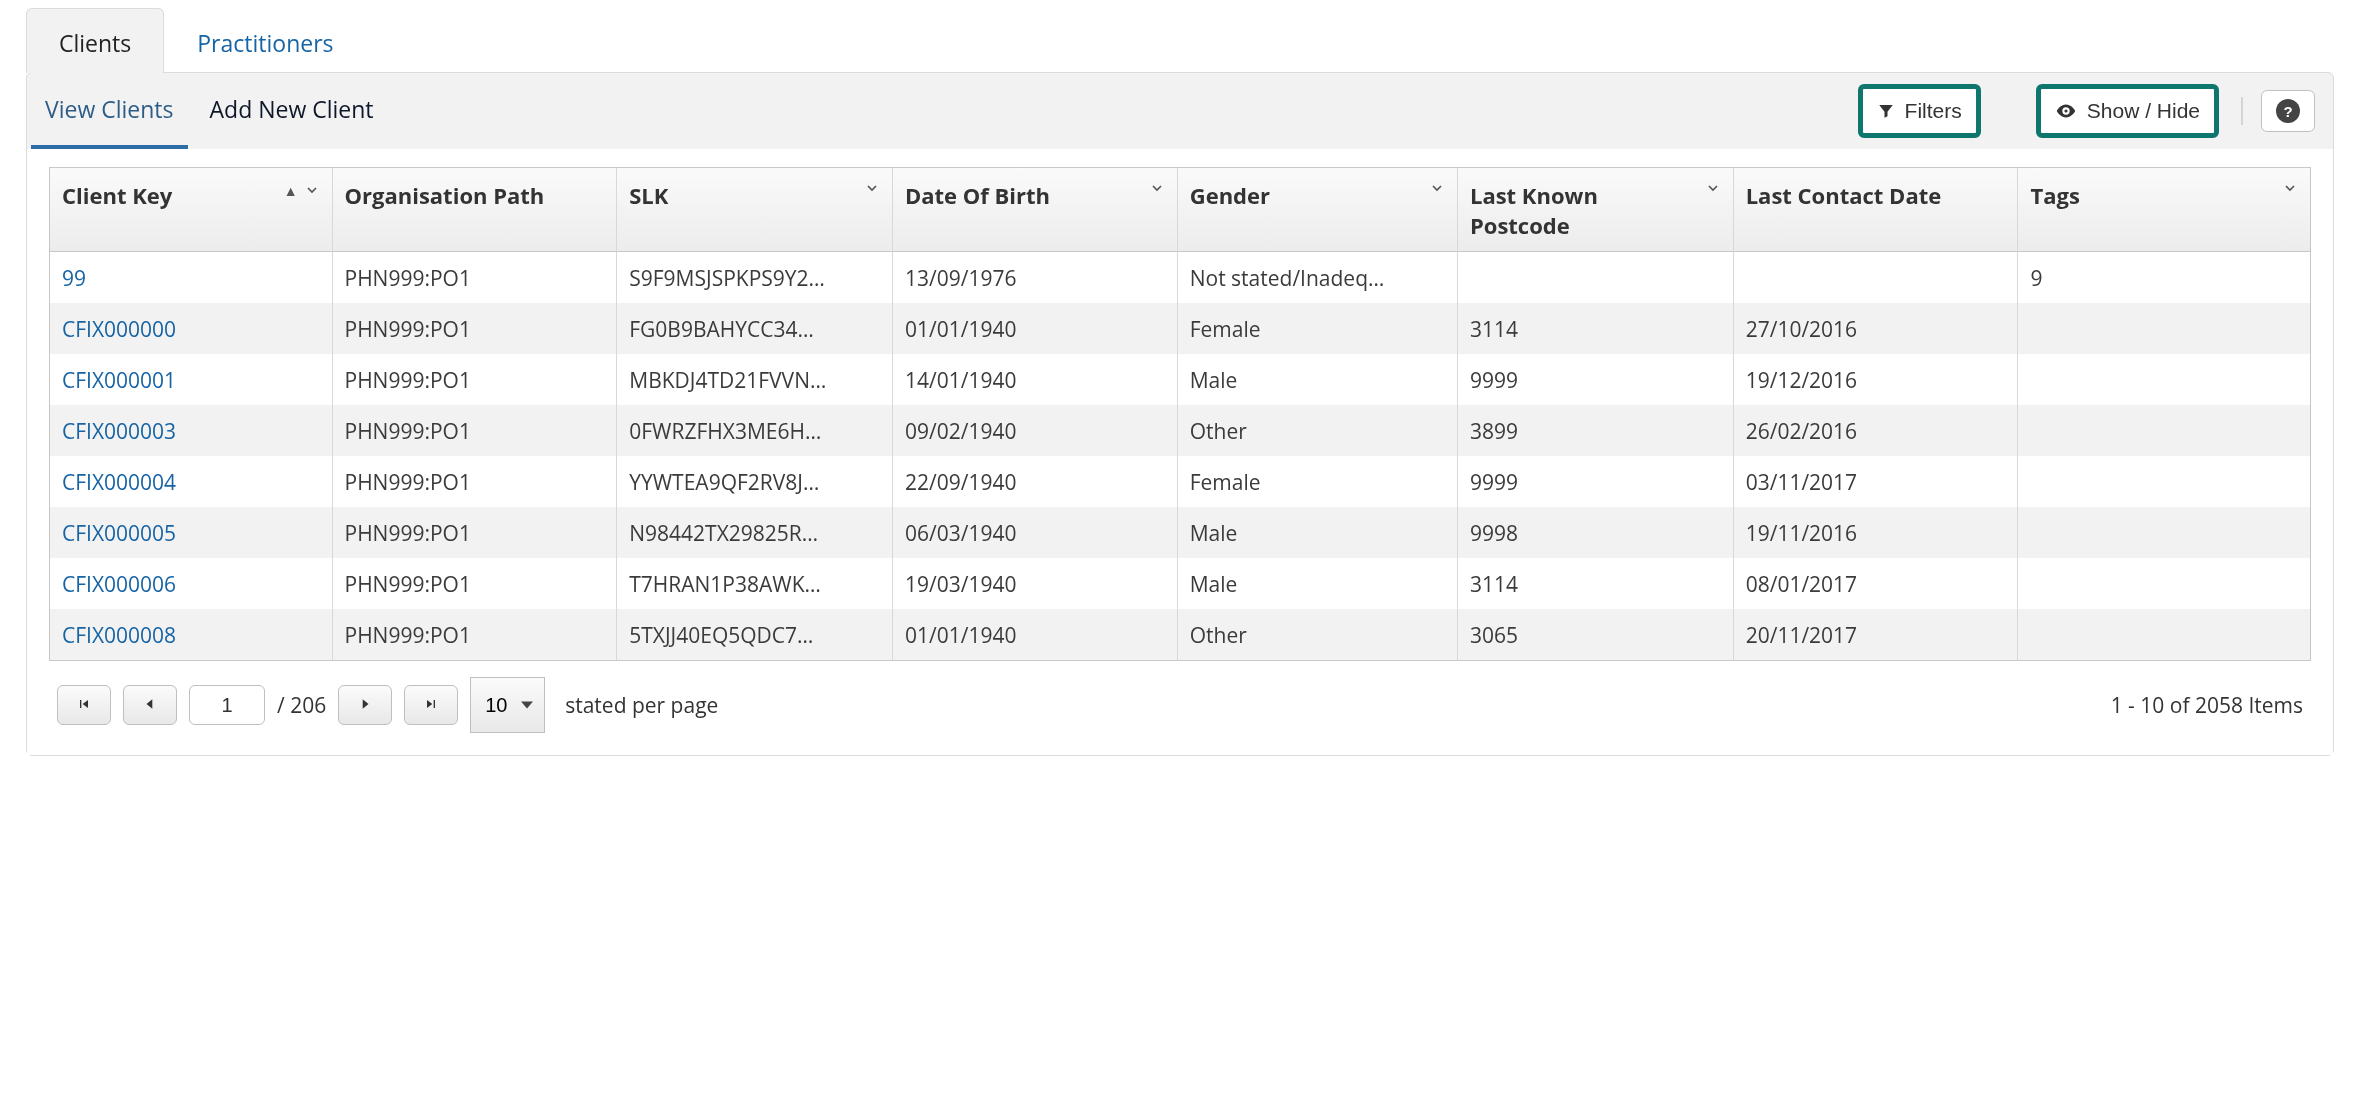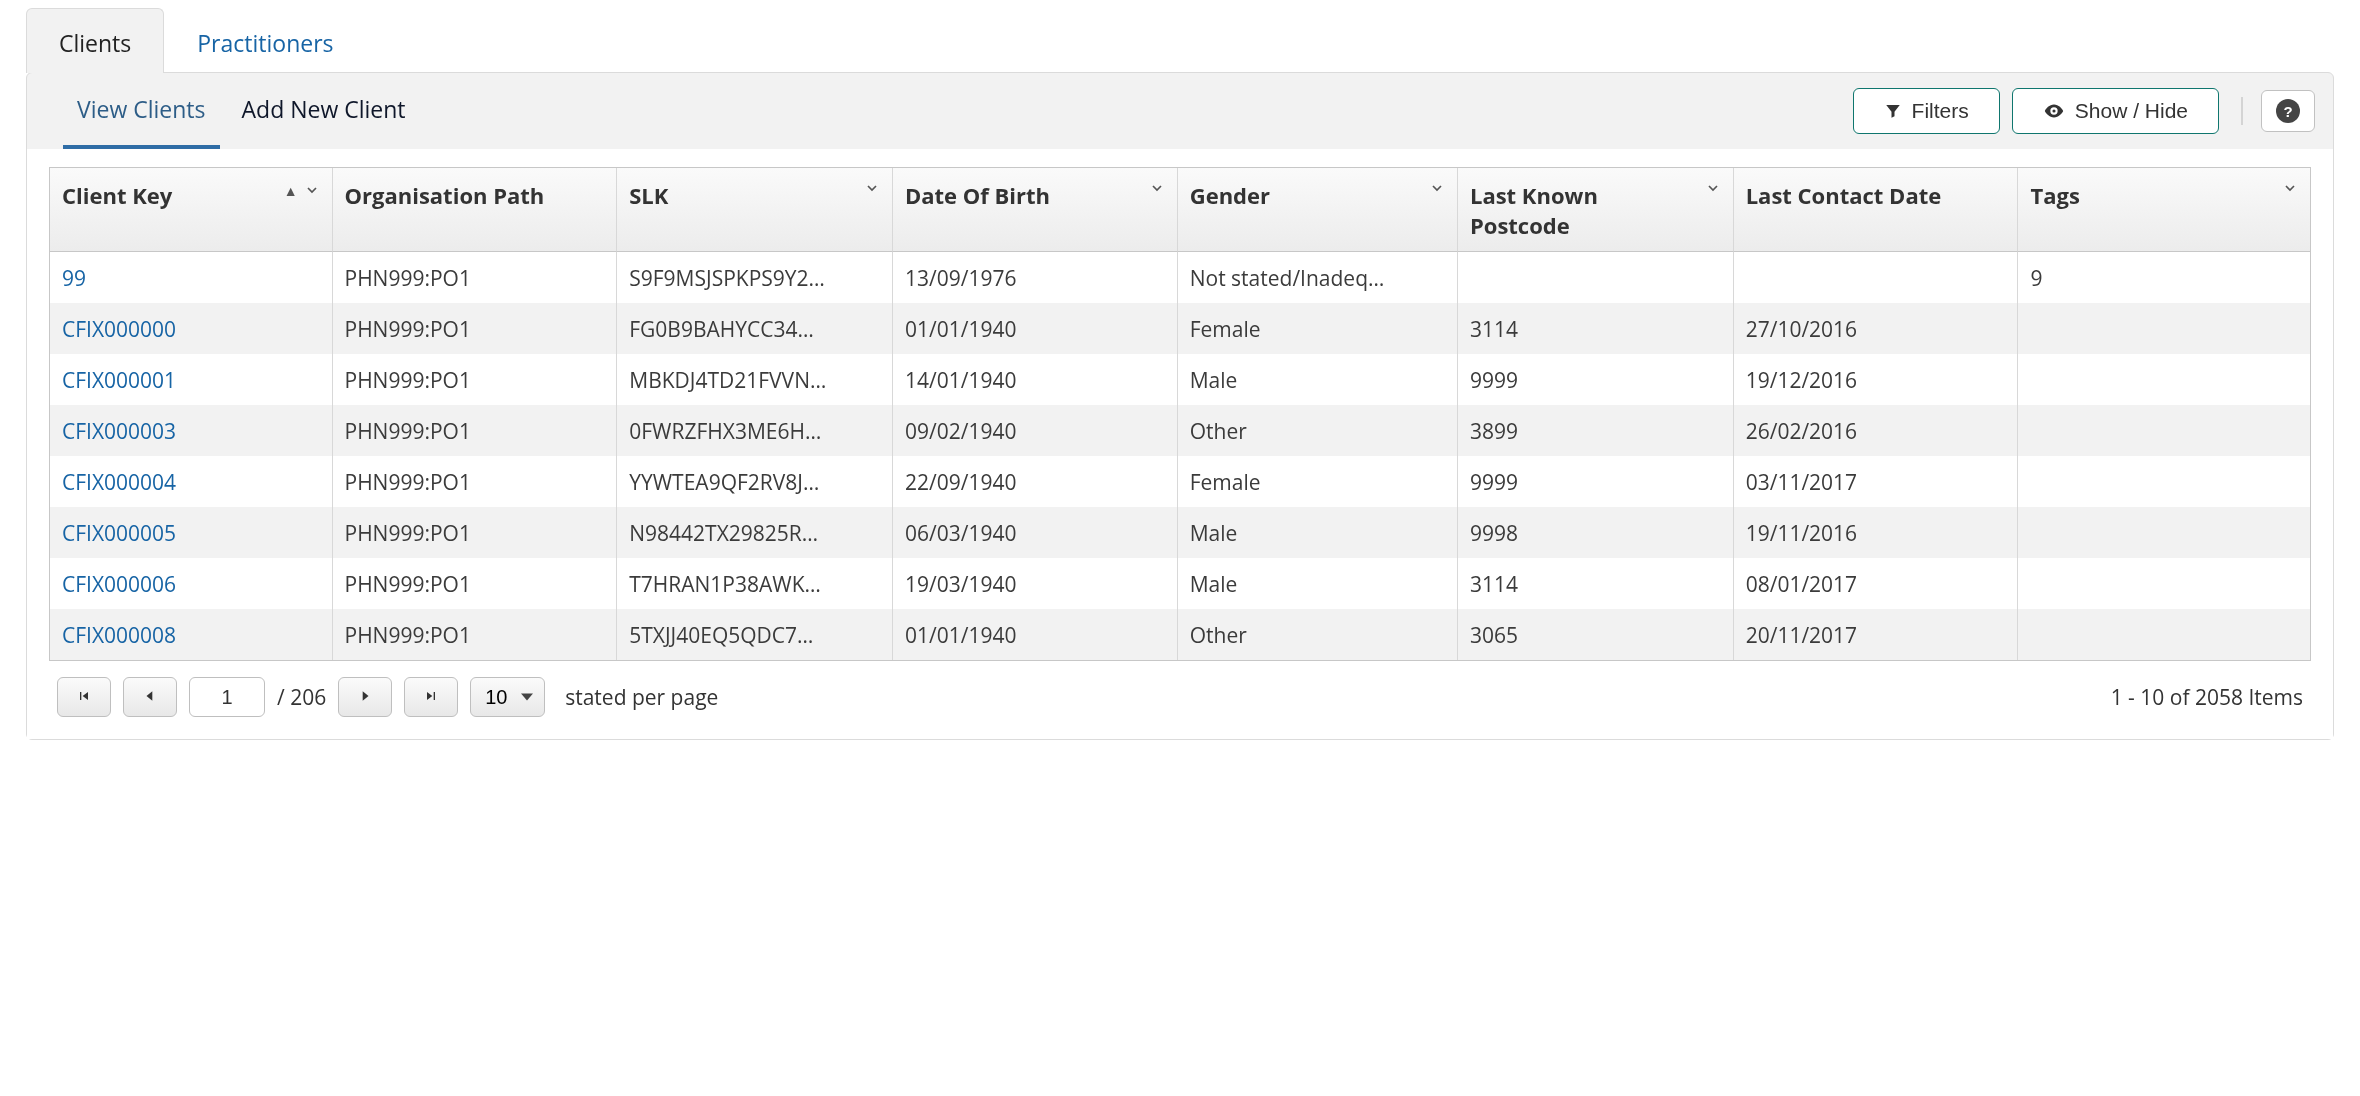--- a/index.html
+++ b/index.html
@@ -49,21 +49,20 @@
     display: flex;
     align-items: center;
     justify-content: space-between;
     padding: 10px 18px;
     height: 76px;
   }
   .toolbar-left {
     display: flex;
     align-items: center;
     gap: 36px;
-    margin-left: 32px;
   }
   .sub-tab {
     display: flex;
     align-items: center;
     height: 76px;
     font-size: 23px;
     color: #0f172a;
     cursor: pointer;
     border-bottom: 4px solid transparent;
     position: relative;
@@ -79,29 +78,30 @@
     height: 4px;
     background: #2f6da6;
   }
   .toolbar-right {
     display: flex;
     align-items: center;
     gap: 12px;
   }
   .btn {
     background: #fff;
-    border: 1px solid #0f766e;
+    border: 5px solid #0f766e;
     border-radius: 6px;
-    padding: 10px 30px;
+    padding: 10px 14px;
     font-size: 21px;
     display: flex;
     align-items: center;
     gap: 10px;
     cursor: pointer;
     color: #333;
+    margin-left: 43px;
   }
   .btn .icon { display: inline-flex; }
   .vdiv {
     width: 2px;
     height: 28px;
     background: #d4d4d4;
     margin: 0 6px 0 10px;
   }
   .help-btn {
     background: #fff;
@@ -200,23 +200,23 @@
     width: 76px; height: 40px;
     border: 1px solid #bfbfbf;
     border-radius: 6px;
     text-align: center;
     font-size: 20px;
     color: #333;
     background: #fff;
   }
   .pg-total { font-size: 21px; color: #333; }
   .pg-select {
-    height: 40px;
+    height: 56px;
     border: 1px solid #bfbfbf;
-    border-radius: 6px;
+    border-radius: 0;
     font-size: 20px;
     padding: 0 36px 0 14px;
     background: linear-gradient(#fbfbfb, #e8e8e8);
     appearance: none;
     position: relative;
   }
   .select-wrap { position: relative; }
   .select-wrap::after {
     content: "";
     position: absolute;

